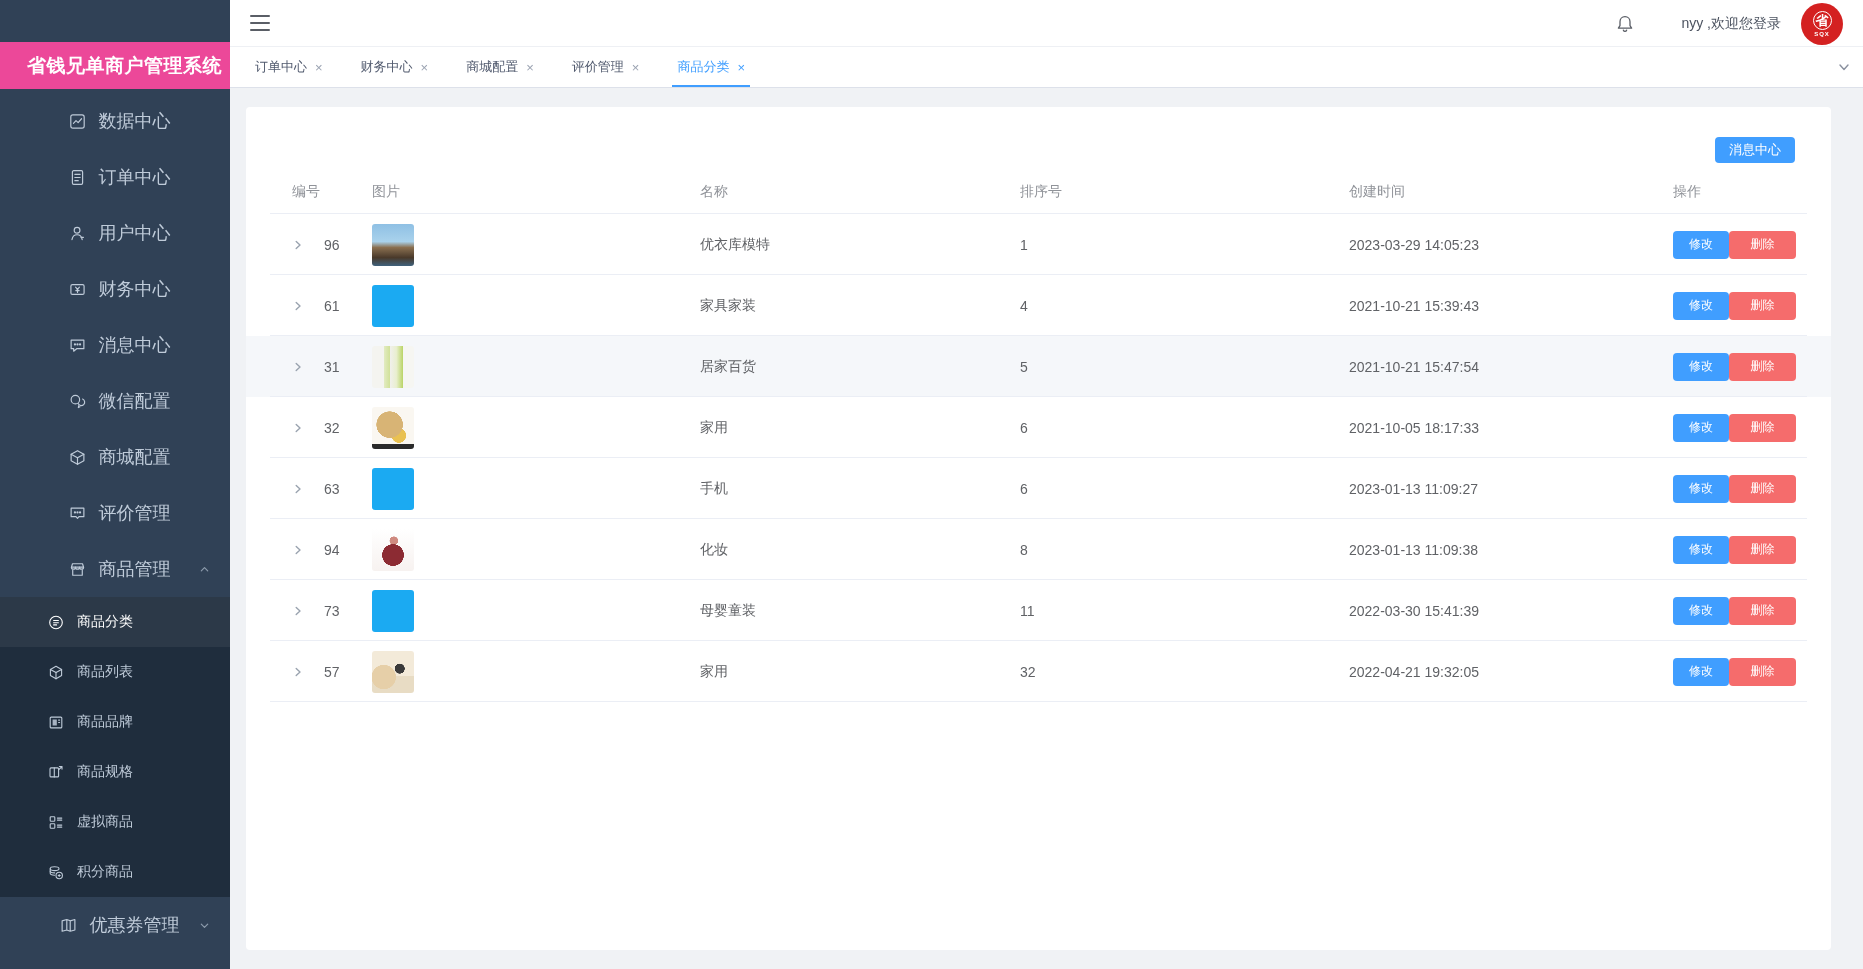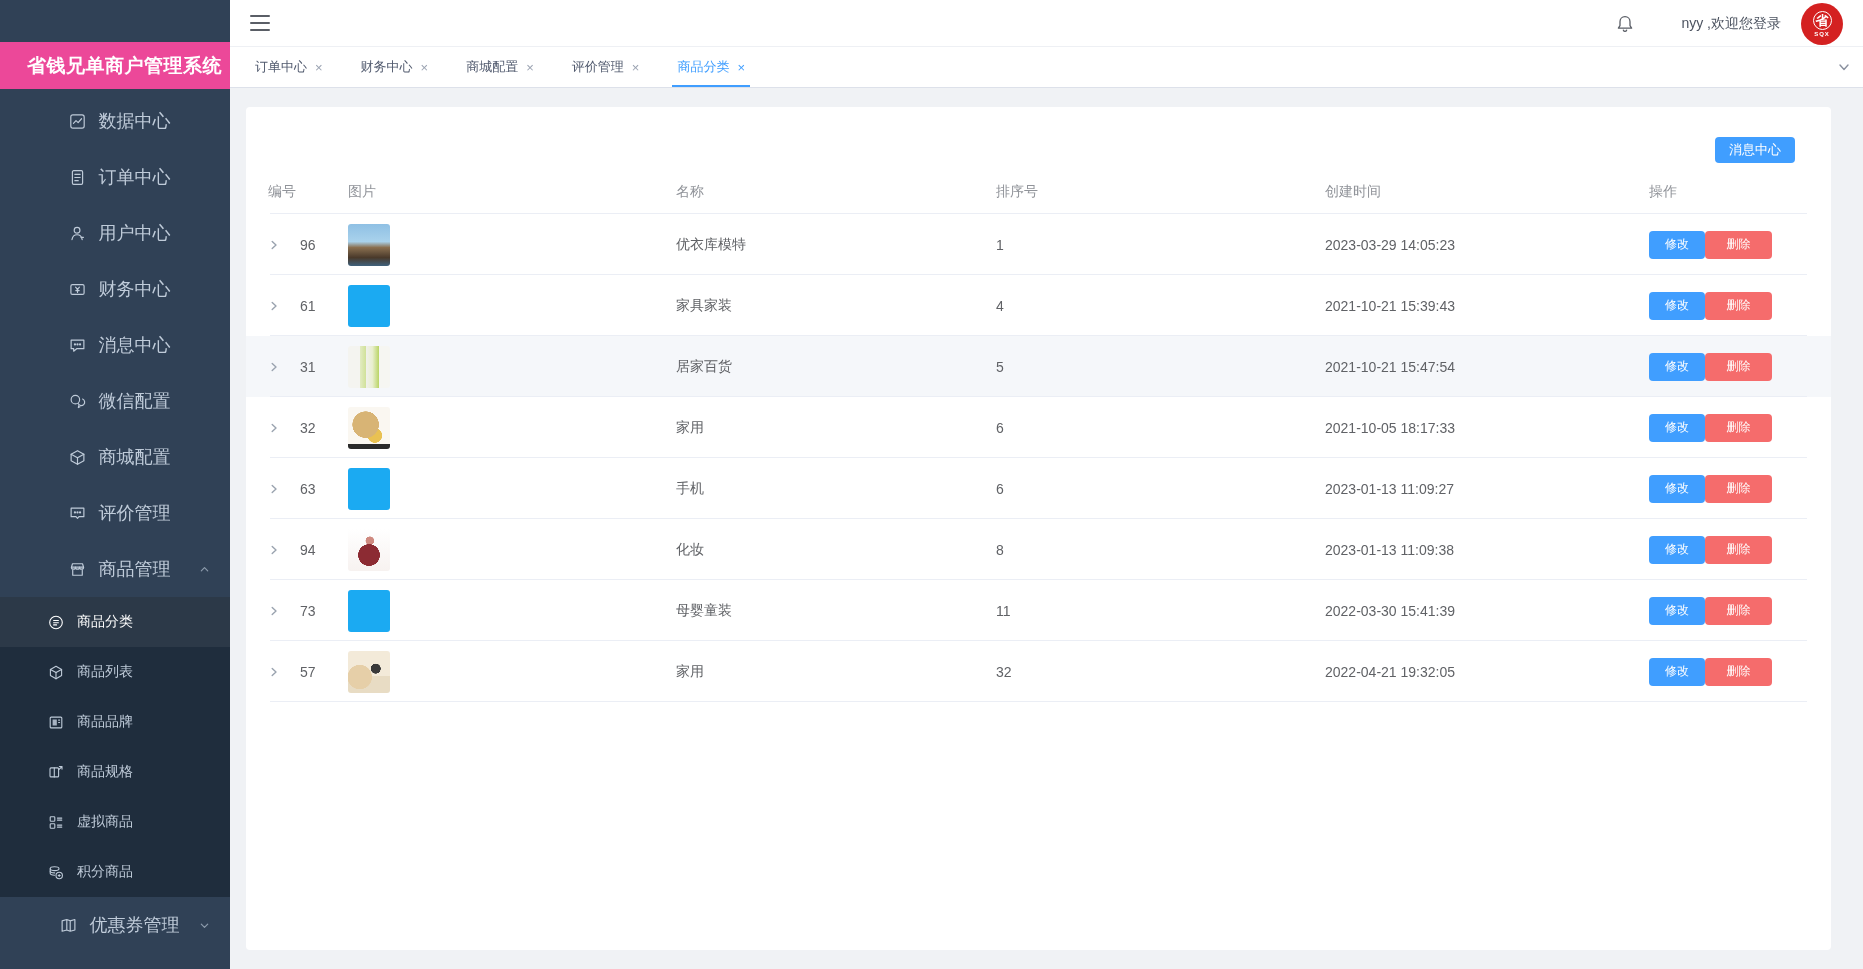--- a/index.html
+++ b/index.html
@@ -84,21 +84,21 @@
   .add-btn {
     min-width: 80px; height: 26px; background: var(--primary, #409eff); color: #fff;
     font-size: 13px; border: none; border-radius: 4px; cursor: pointer; padding: 0 12px;
     font-family: inherit;
   }
   .table { margin-top: 6px; }
   .trow {
     display: grid;
     grid-template-columns: 80px 328px 320px 329px 324px 126px;
     align-items: center;
-    padding-left: 22px; padding-right: 48px;
+    padding-left: 46px; padding-right: 48px;
     position: relative;
   }
   .trow::after { content: ""; position: absolute; left: 24px; right: 24px; bottom: 0; height: 1px; background: #ebeef5; }
   .thead-row { height: 45px; color: #909399; font-size: 14px; }
   .tbody-row { height: 61px; color: #606266; font-size: 14px; }
   .tbody-row.highlighted { background: #f5f7fa; }
   .cell-id { display: flex; align-items: center; gap: 20px; }
   .expand-ico { display: inline-flex; color: #9aa3af; cursor: pointer; }
   .expand-ico svg { width: 12px; height: 12px; }
   .cat-img { width: 42px; height: 42px; border-radius: 3px; background: #eee; }

